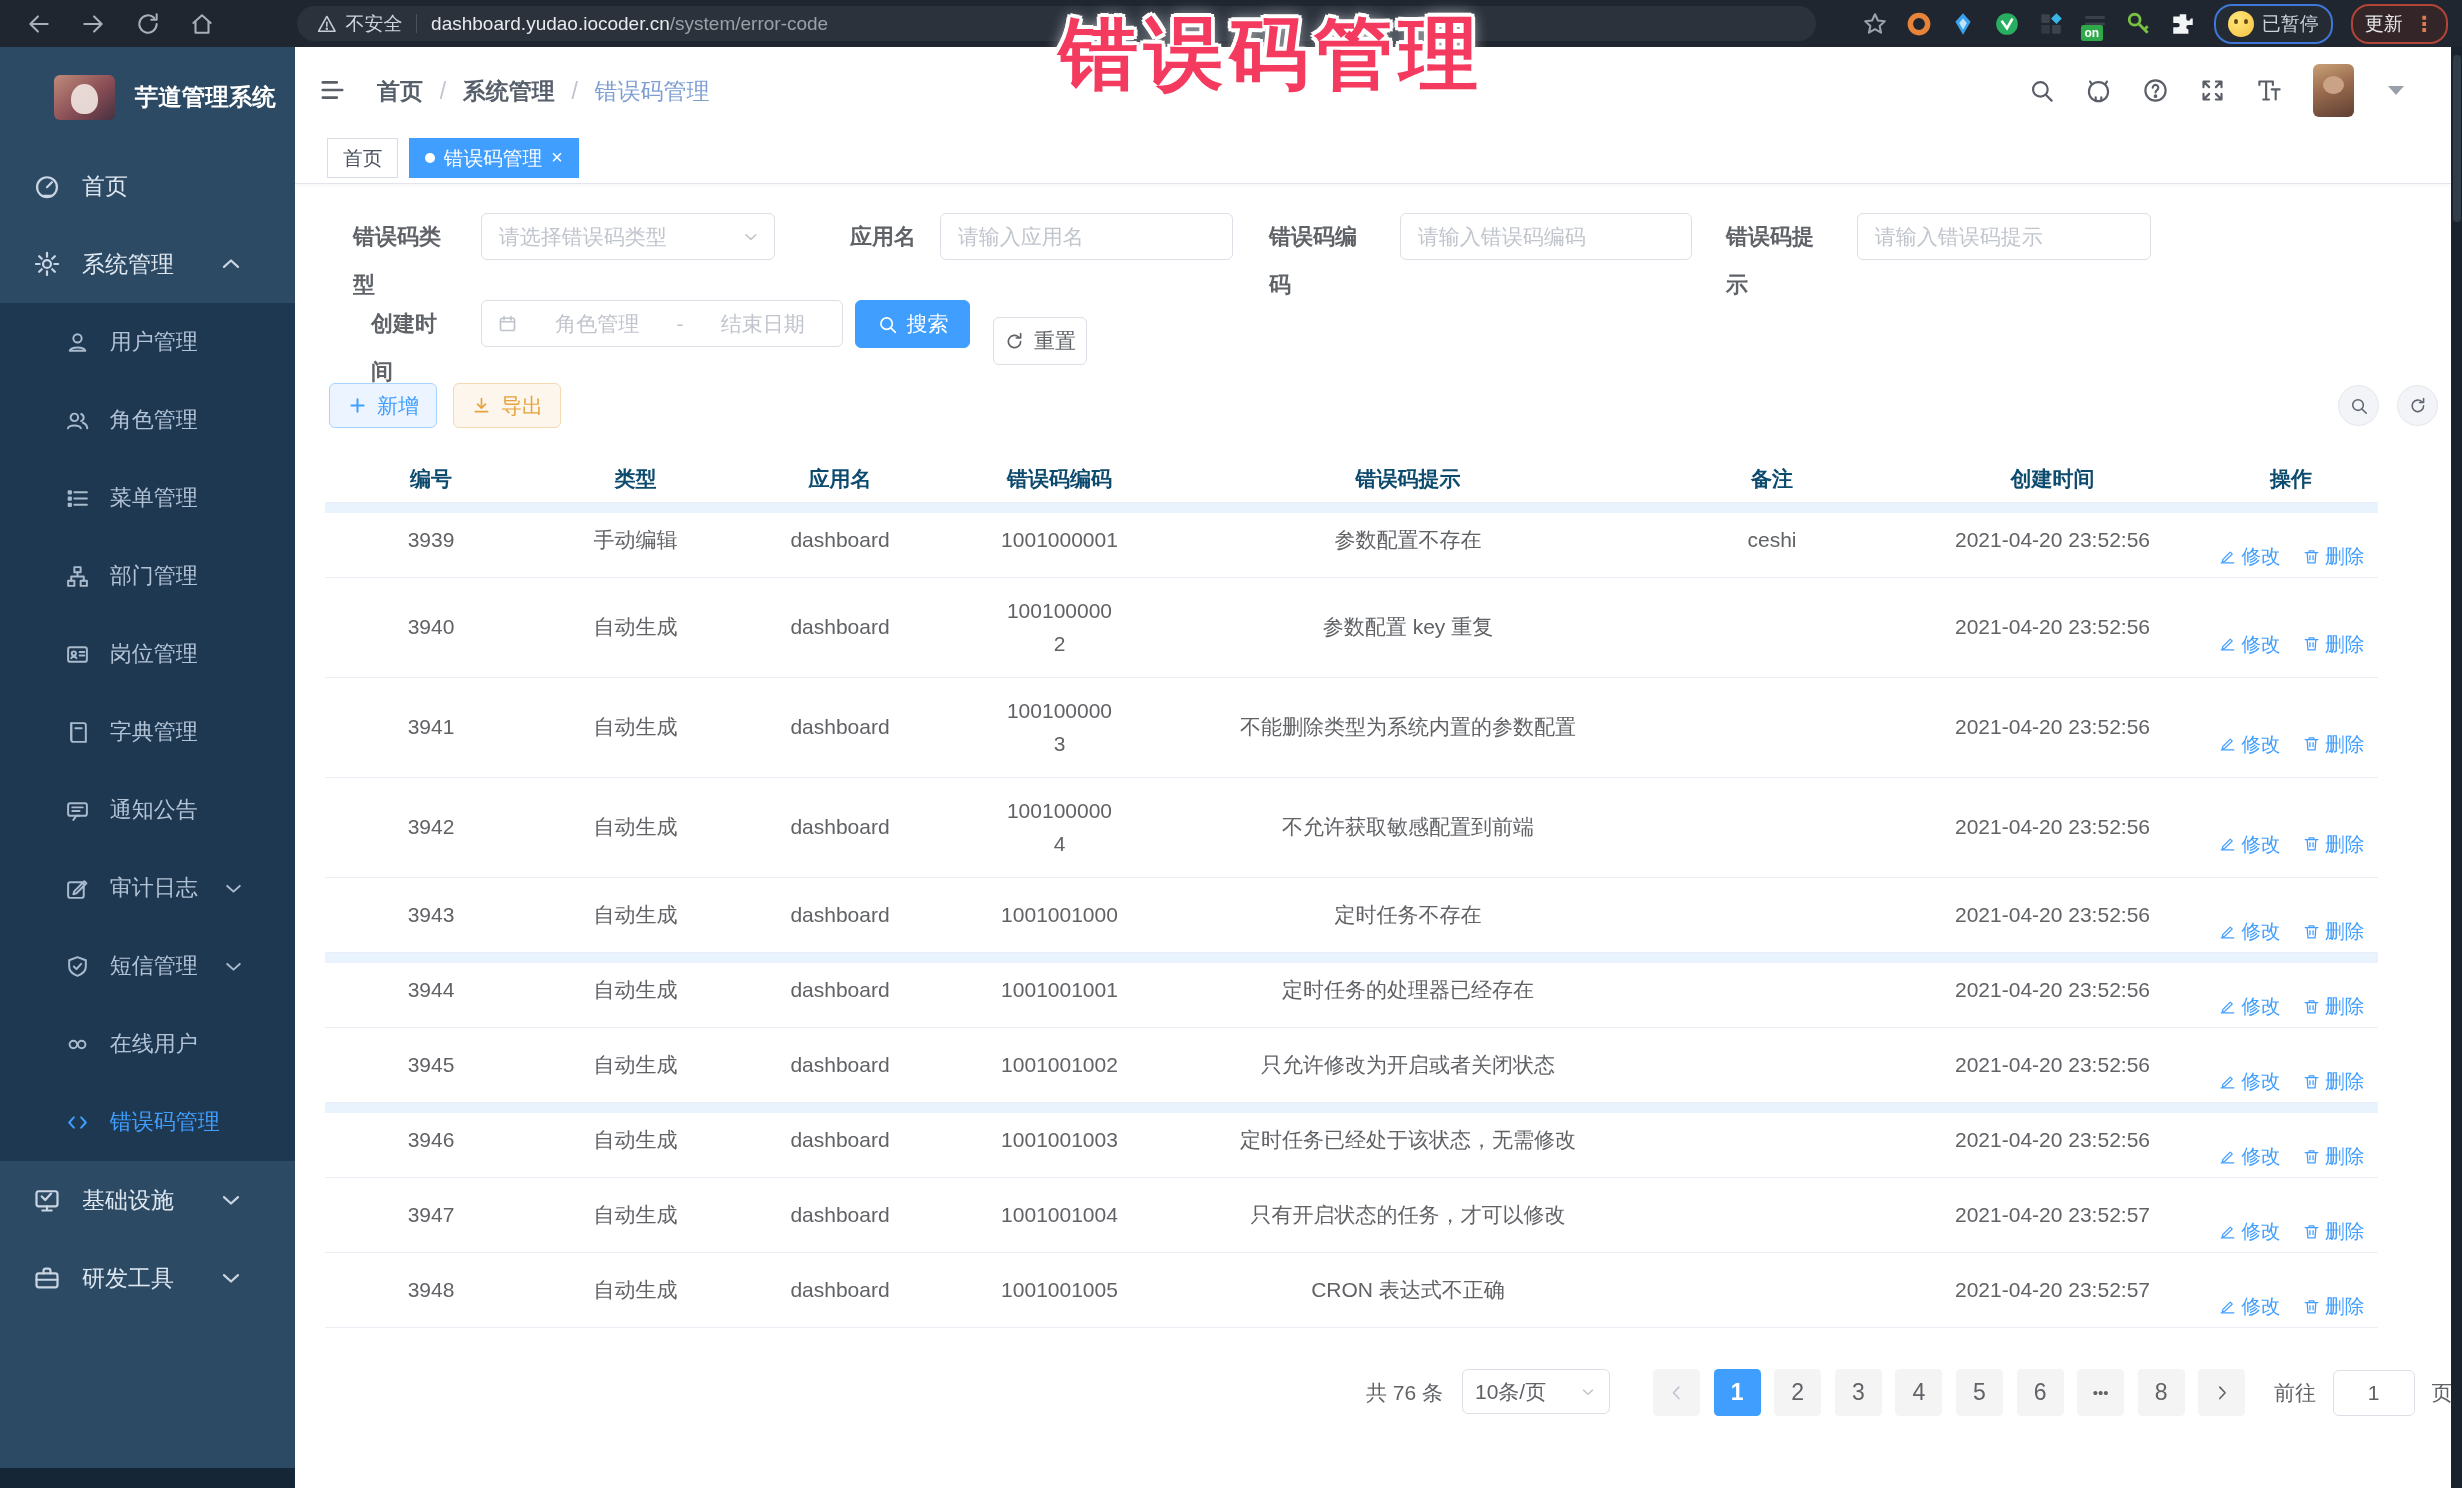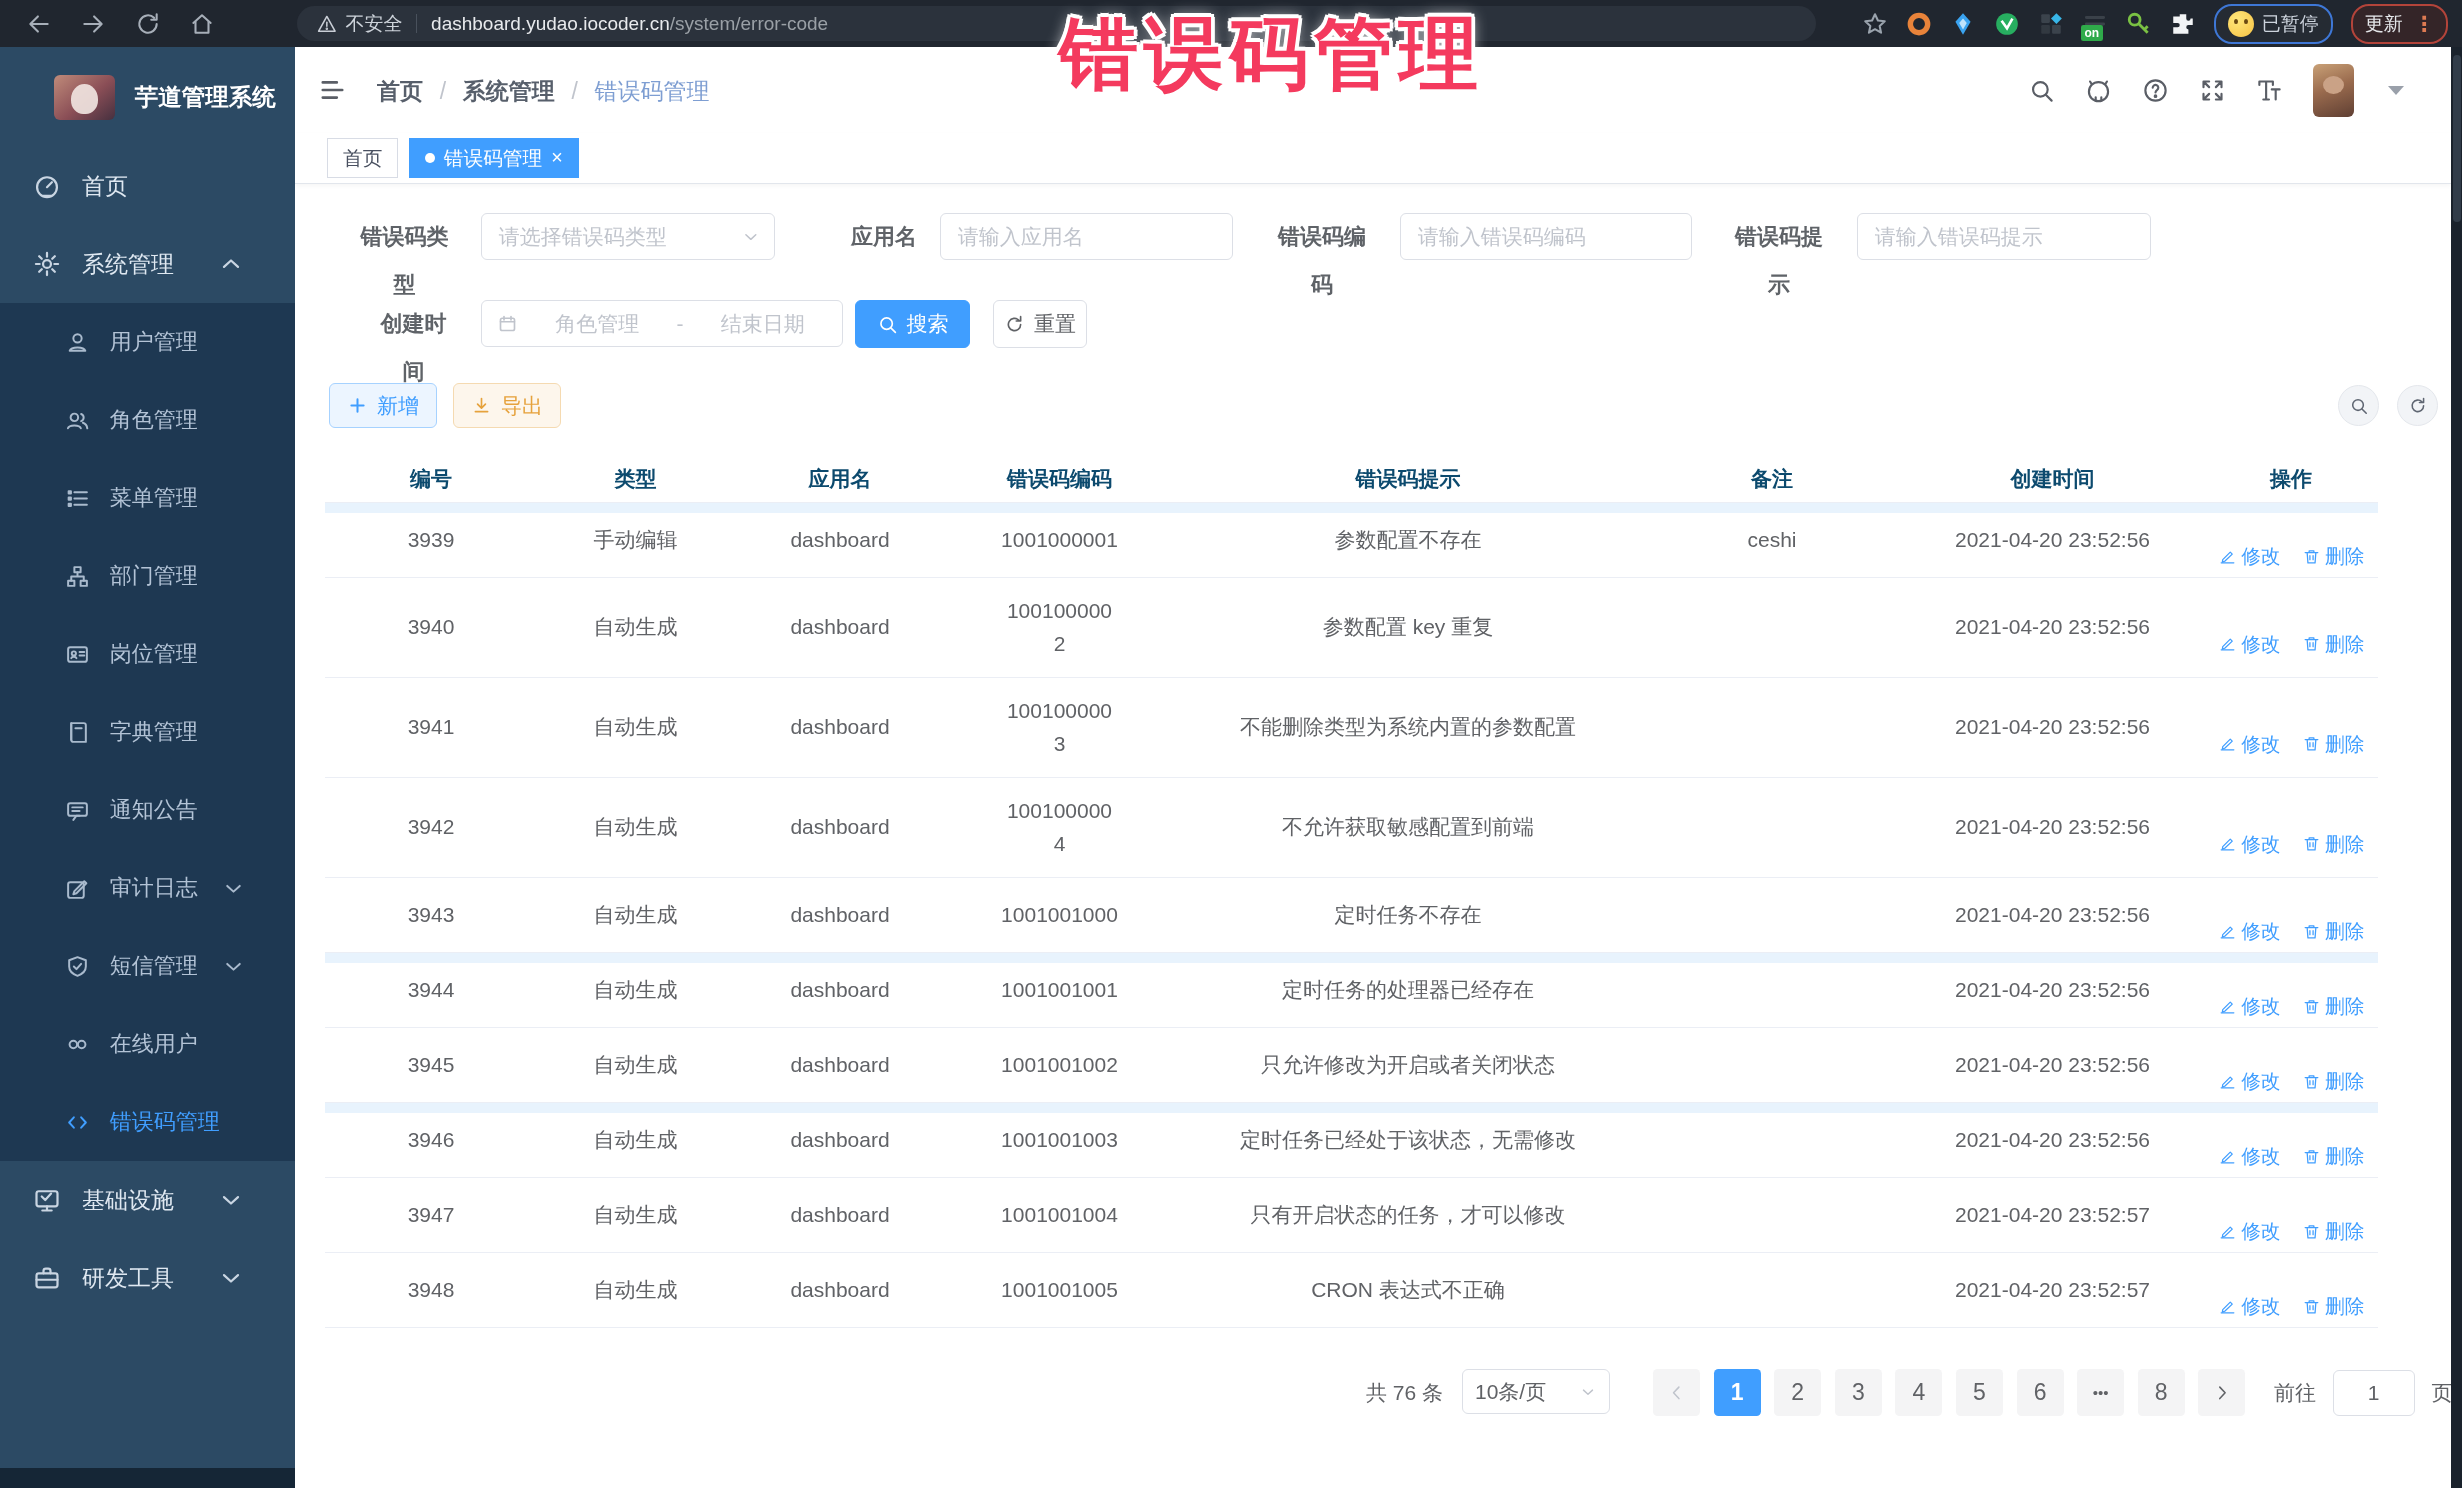--- a/index.html
+++ b/index.html
@@ -61,21 +61,21 @@
   #avatar:after{content:"";position:absolute;left:9.8px;top:12px;width:21px;height:18px;border-radius:50%;background:#caa286}
   .caret{width:0;height:0;border-left:8.3px solid transparent;border-right:8.3px solid transparent;border-top:9.8px solid #9aa0aa;margin-left:4.5px}
 
   #tags{height:50px;border-bottom:1.5px solid #e2e6ec;display:flex;align-items:center;padding-left:32px;gap:10.6px;box-shadow:0 2.3px 4.5px rgba(0,0,0,.04)}
   .tag{height:38px;display:inline-flex;align-items:center;padding:0 15px;border:1.5px solid #d8dce5;background:#fff;color:#495060;font-size:19.7px;gap:9px}
   .tag.active{background:#409eff;border-color:#409eff;color:#fff}
   .tag .dot{width:9.8px;height:9.8px;border-radius:50%;background:#fff}
   .tag .x{font-size:19.7px;line-height:1}
 
   
-  .flabel{position:absolute;height:48px;line-height:48px;font-size:22px;font-weight:600;color:#5f6368;text-align:center}
+  .flabel{position:absolute;height:48px;line-height:48px;font-size:22px;font-weight:600;color:#5f6368;text-align:left}
   .fbox{position:absolute;height:45px;border:1.5px solid #dcdfe6;border-radius:6px;background:#fff;display:flex;align-items:center;font-size:21px;color:#c0c4cc}
   .fbox input{border:none;outline:none;background:transparent;font-size:21px;color:#606266;width:100%;padding:0 16.7px;font-family:inherit}
   .fbox input::placeholder{color:#c0c4cc}
   .fbox .ph{padding-left:16.7px;flex:1}
   .fbox .dn{width:19.7px;height:19.7px;color:#c0c4cc;margin-right:13.6px}
   .btn{position:absolute;height:48px;border-radius:6px;display:flex;align-items:center;justify-content:center;gap:9px;font-size:21px;cursor:pointer;box-sizing:border-box}
   .btn .bic{width:21px;height:21px}
   .btn.primary{background:#409eff;color:#fff;border:1.5px solid #409eff}
   .btn.plain{background:#fff;color:#606266;border:1.5px solid #dcdfe6}
   .btn.soft-primary{background:#ecf5ff;color:#409eff;border:1.5px solid #a6d2ff}
@@ -405,21 +405,21 @@
     <span>-</span>
     <span style="flex:1;text-align:center">结束日期</span>
   </div>
   <div class="btn primary" style="left:560px;top:253px;width:115px">
     <span class="bic ic"><svg viewBox="0 0 24 24" fill="none" stroke="currentColor" stroke-width="1.9" stroke-linecap="round" stroke-linejoin="round">
           <circle cx="11" cy="11" r="6.5"></circle>
           <path d="M15.8 15.8L21 21"></path>
         </svg></span>
     <span>搜索</span>
   </div>
-  <div class="btn plain" style="left:698px;top:253px;width:94px">
+  <div class="btn plain" style="left:698px;top:270px;width:94px">
     <span class="bic ic"><svg viewBox="0 0 24 24" fill="none" stroke="currentColor" stroke-width="1.9" stroke-linecap="round" stroke-linejoin="round">
           <path d="M19 12a7 7 0 11-2-4.9M19 3v5h-5"></path>
         </svg></span>
     <span>重置</span>
   </div>
 
   <div class="btn soft-primary" style="left:34px;top:336px;width:108px;height:45px">
     <span class="bic ic"><svg viewBox="0 0 24 24" fill="none" stroke="currentColor" stroke-width="1.9" stroke-linecap="round" stroke-linejoin="round">
           <path d="M12 5v14M5 12h14" stroke-width="2.3"></path>
         </svg></span>

